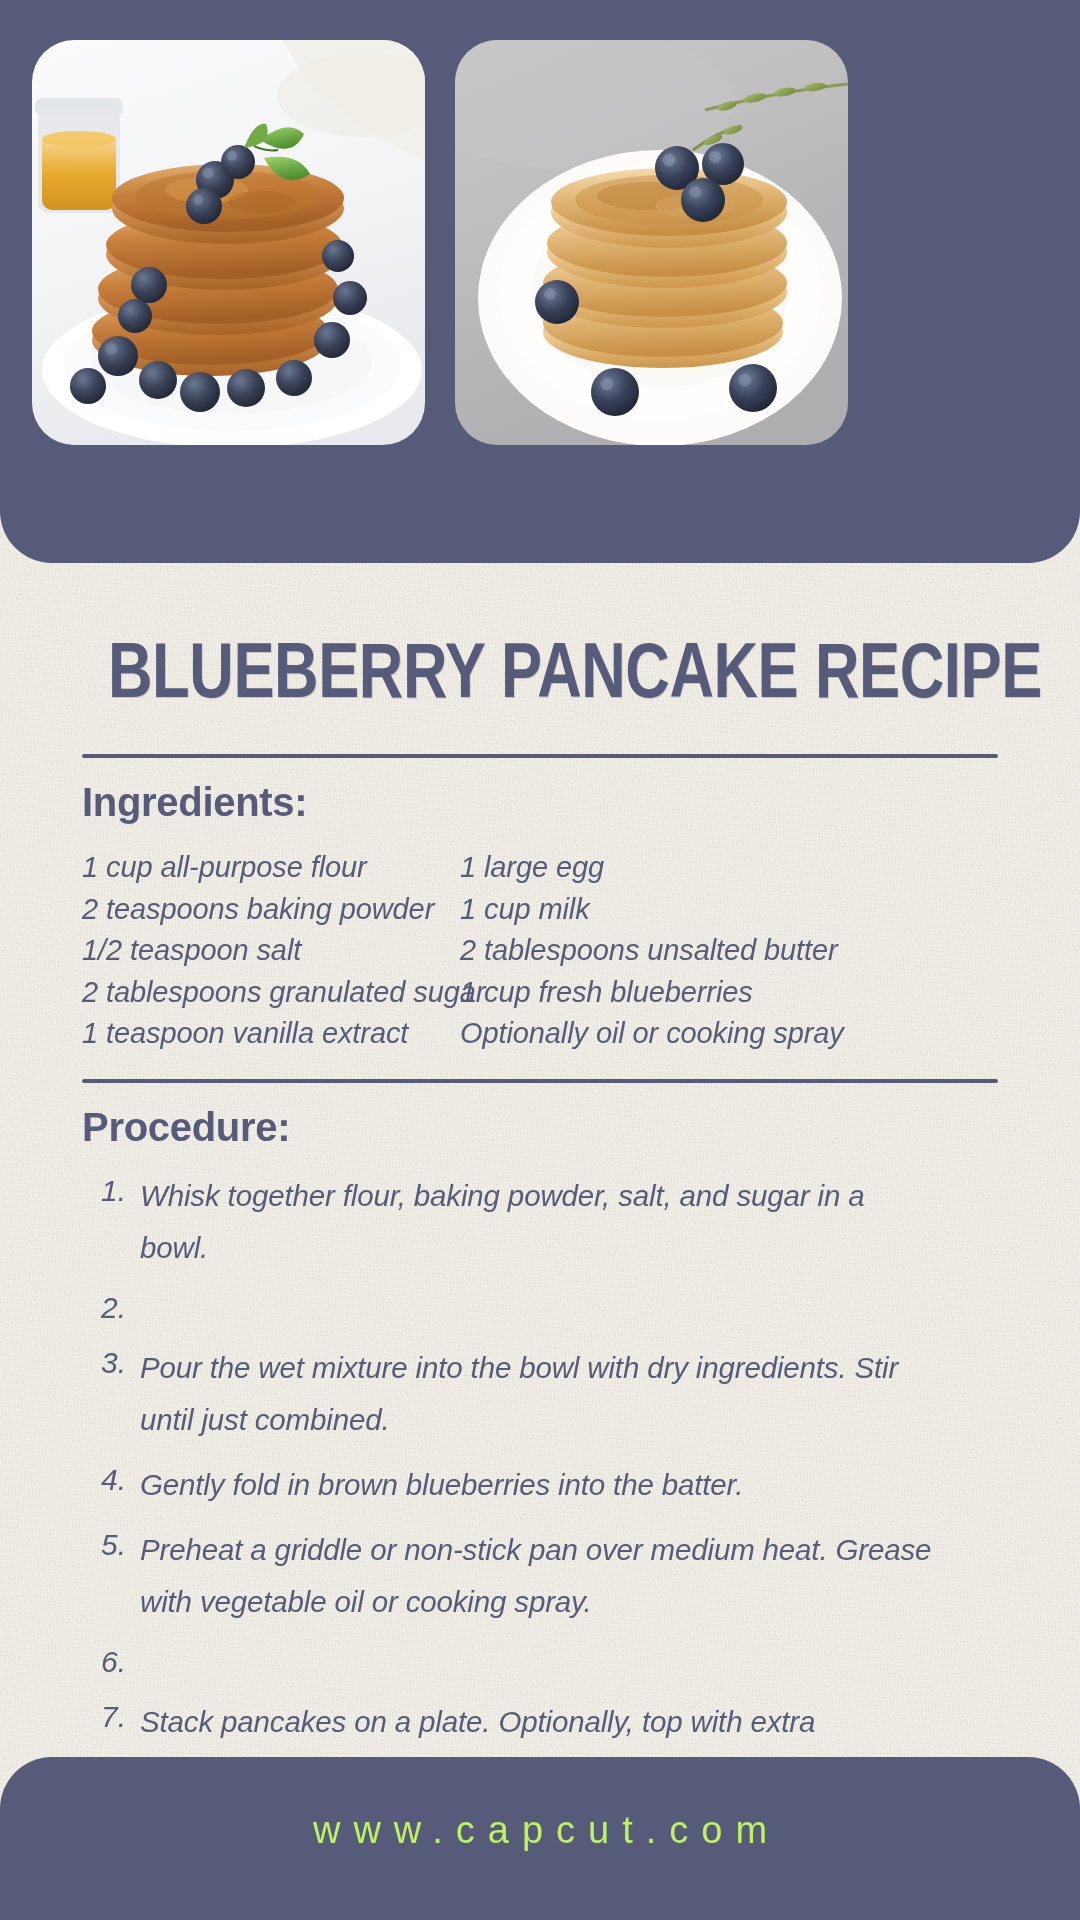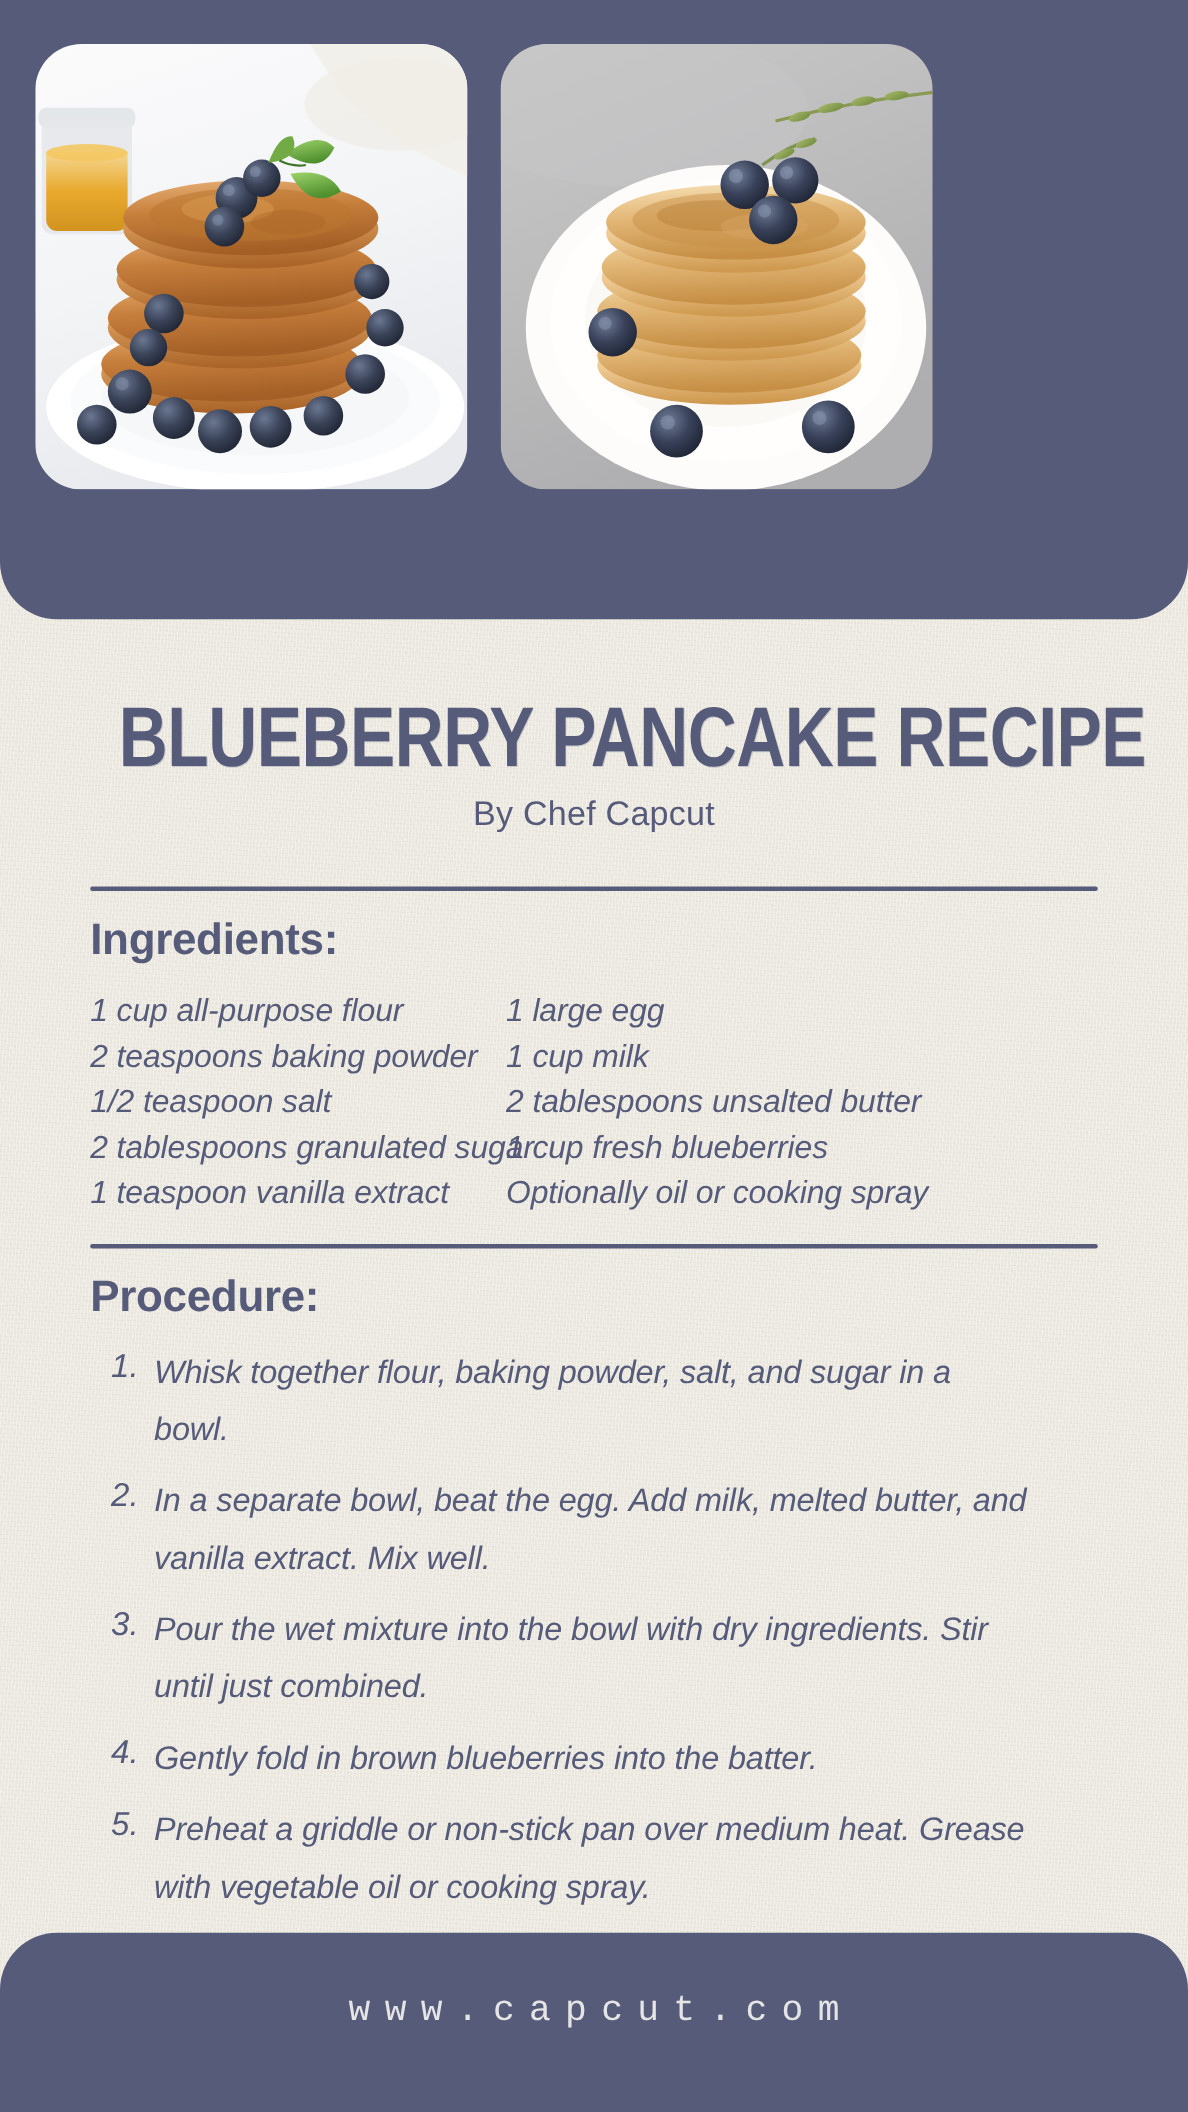--- a/index.html
+++ b/index.html
@@ -166,26 +166,25 @@
     height: 173px;
     background: #565B7A;
     border-radius: 52px 52px 0 0;
     z-index: 5;
     display: flex;
     align-items: flex-start;
     justify-content: center;
   }
   .footer-url {
     margin-top: 52px;
-    font-size: 33px;
-    color: #e5e5e5;
+    font-size: 38px;
+    color: #bef264;
     letter-spacing: 13px;
     text-indent: 13px;
     font-weight: 400;
-    font-family: Liberation Mono, monospace;
   }
 </style>
 </head>
 <body>
 
 <div class="paper-texture"></div>
 
 <div class="header-band"></div>
 
 <div class="photo-row">
@@ -351,21 +350,20 @@
       <circle cx="298" cy="348" r="24" fill="url(#rbb)"></circle>
       <circle cx="290" cy="340" r="6.5" fill="#97a3bb" opacity="0.4"></circle>
     </svg>
   </div>
 
 </div>
 
 <div class="content">
 
   <h1 class="title">BLUEBERRY PANCAKE RECIPE</h1>
-  <p class="subtitle">By Chef Capcut</p>
 
   <div class="rule ing"></div>
   <h2 class="section-heading">Ingredients:</h2>
 
   <div class="ingredients-grid">
     <div class="ing-item">1 cup all-purpose flour</div>
     <div class="ing-item">1 large egg</div>
     <div class="ing-item">2 teaspoons baking powder</div>
     <div class="ing-item">1 cup milk</div>
     <div class="ing-item">1/2 teaspoon salt</div>
@@ -379,21 +377,20 @@
   <div class="rule proc"></div>
   <h2 class="section-heading">Procedure:</h2>
 
   <div class="steps">
     <div class="step">
       <div class="step-num">1.</div>
       <div class="step-text">Whisk together flour, baking powder, salt, and sugar in a bowl.</div>
     </div>
     <div class="step">
       <div class="step-num">2.</div>
-      <div class="step-text">In a separate bowl, beat the egg. Add milk, melted butter, and vanilla extract. Mix well.</div>
     </div>
     <div class="step">
       <div class="step-num">3.</div>
       <div class="step-text">Pour the wet mixture into the bowl with dry ingredients. Stir until just combined.</div>
     </div>
     <div class="step">
       <div class="step-num">4.</div>
       <div class="step-text">Gently fold in brown blueberries into the batter.</div>
     </div>
     <div class="step">

